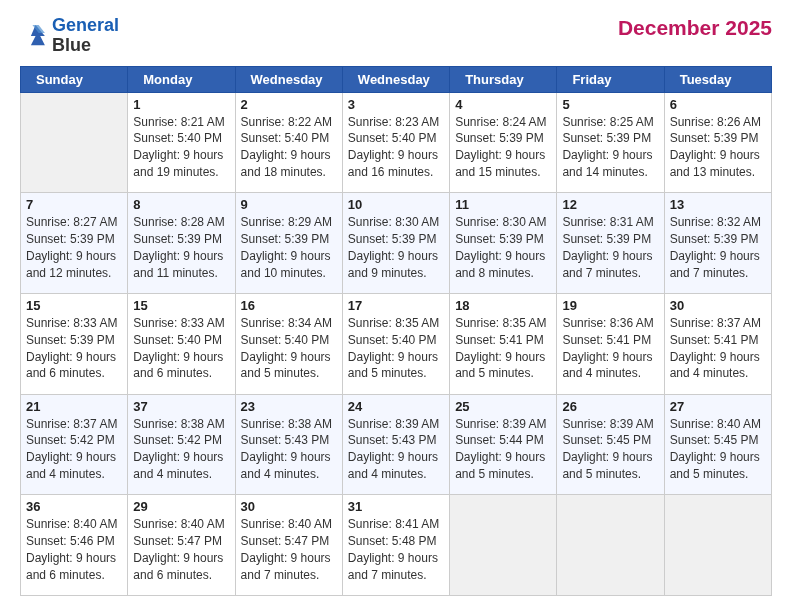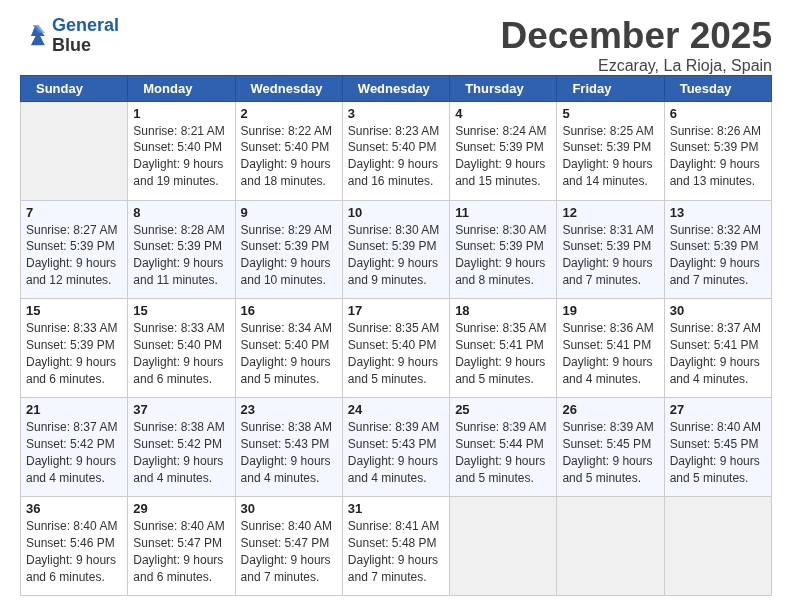--- a/index.html
+++ b/index.html
@@ -14,20 +14,21 @@
       width: 792px;
       height: 612px;
       padding: 16px 20px;
       display: flex;
       flex-direction: column;
     }
     .header {
       display: flex;
       justify-content: space-between;
       align-items: flex-start;
+      margin-bottom: 10px;
     }
     .logo {
       display: flex;
       align-items: center;
       gap: 4px;
     }
     .logo-text {
       font-size: 18px;
       font-weight: bold;
       color: #333;
@@ -37,23 +38,23 @@
       color: #1a5fb4;
     }
     .logo-icon {
       width: 28px;
       height: 28px;
     }
     .title-block {
       text-align: right;
     }
     .month-title {
-      font-size: 37px;
-      font-weight: bold;
-      color: #404040;
+      font-size: 21px;
+      font-weight: bold;
+      color: #be185d;
       line-height: 1.1;
     }
     .location {
       font-size: 16px;
       color: #444;
     }
     .calendar {
       width: 100%;
       border-collapse: collapse;
       flex: 1;
@@ -110,21 +111,20 @@
         <polygon points="20,4 32,18 26,18 32,30 14,30 20,18 14,18" fill="#3060b0"></polygon>
         <polygon points="16,4 24,4 32,14 24,14" fill="#5090d0" opacity="0.7"></polygon>
       </svg>
       <div class="logo-text">
         <div><span>General</span></div>
         <div>Blue</div>
       </div>
     </div>
     <div class="title-block">
       <div class="month-title">December 2025</div>
-      <div class="location">Ezcaray, La Rioja, Spain</div>
     </div>
   </div>
 
   <table class="calendar">
     <thead>
       <tr id="weekday-row">
           <th>Sunday</th>
           <th>Monday</th>
           <th>Wednesday</th>
           <th>Wednesday</th>

